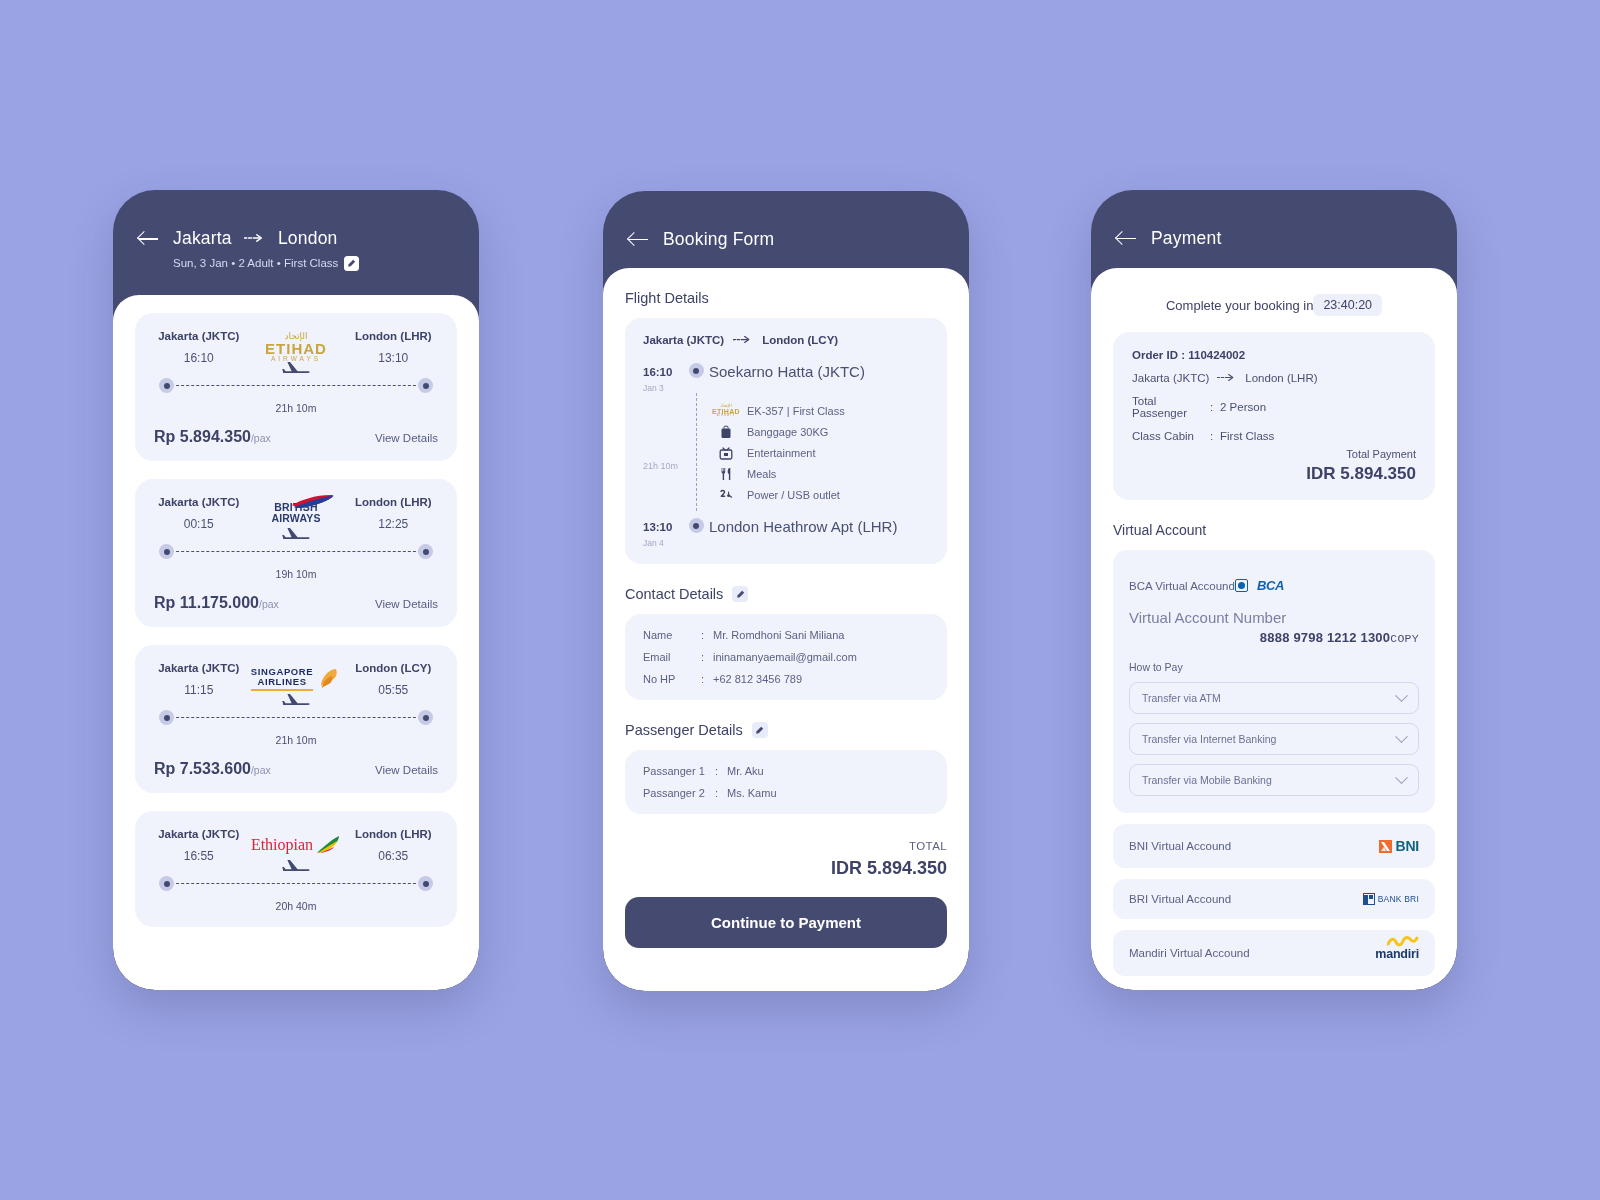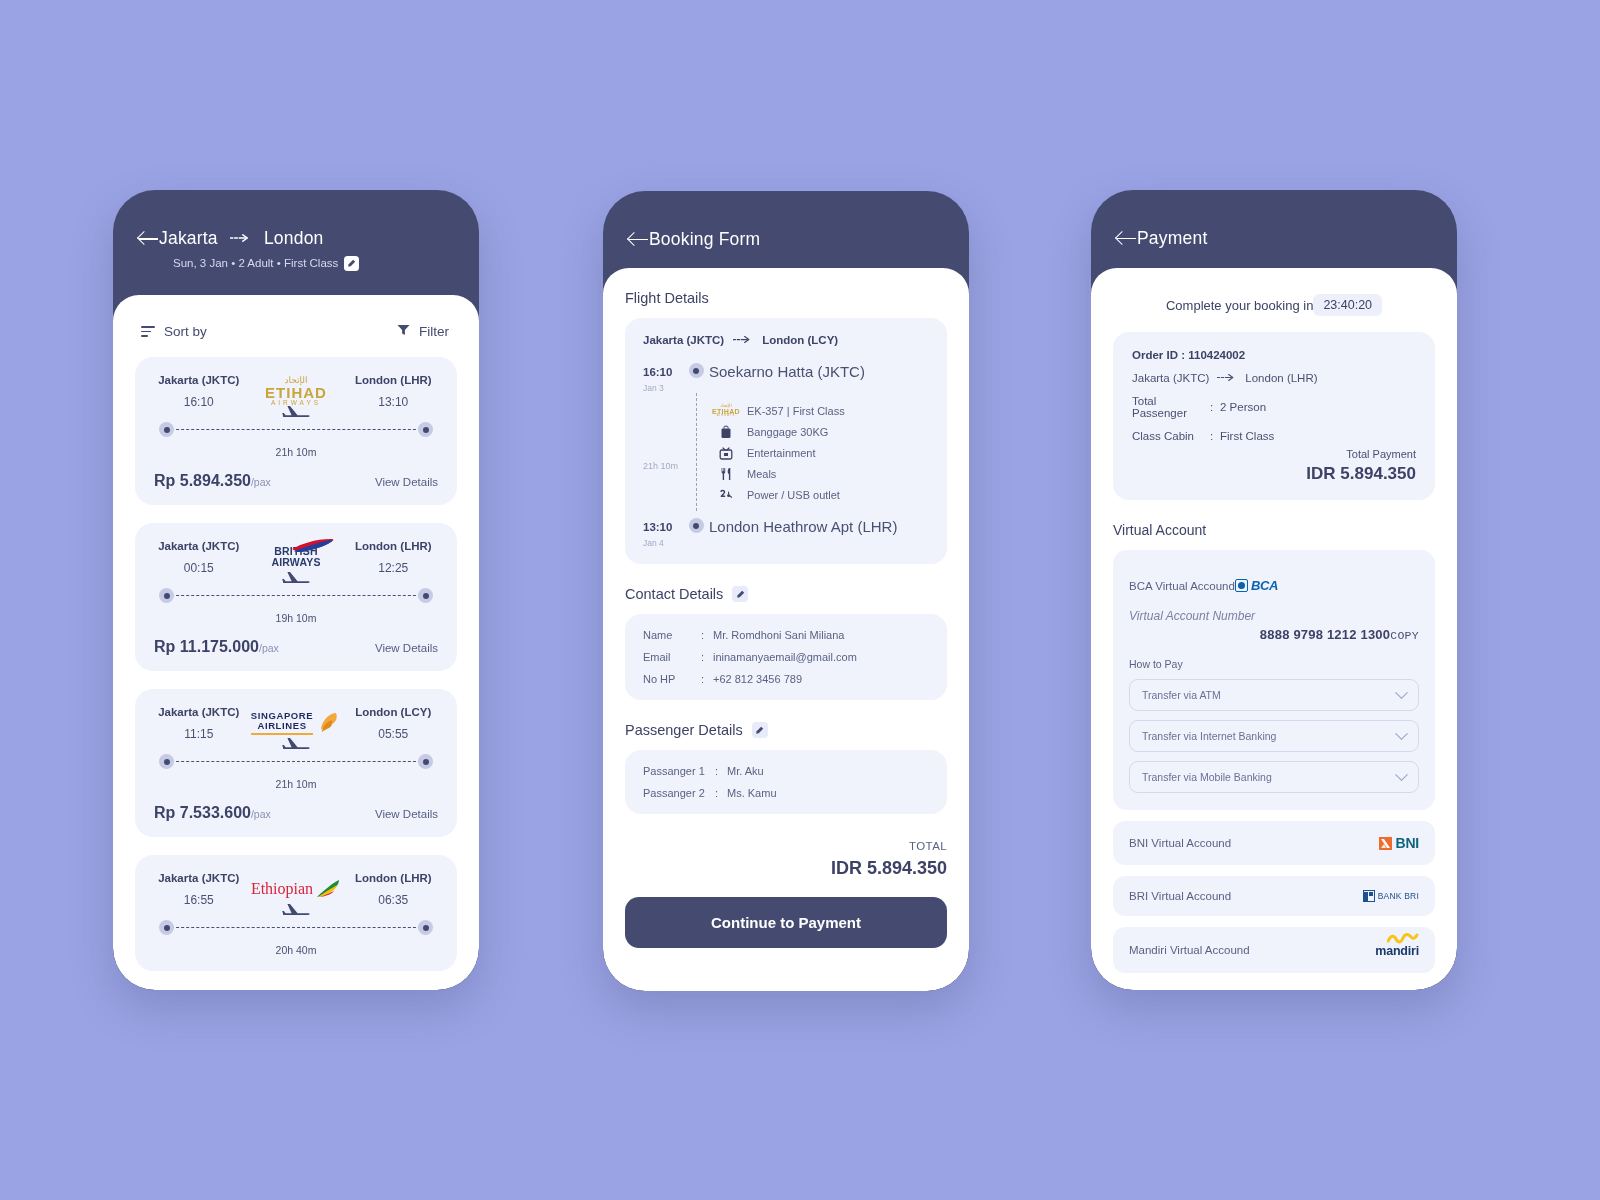--- a/index.html
+++ b/index.html
@@ -18,21 +18,21 @@
     border-radius: 42px;
     background: #444a70;
     overflow: hidden;
     box-shadow: 0 18px 44px rgba(50,56,100,.22);
   }
   #phone-1 { left: 113px; top: 190px; }
   #phone-2 { left: 603px; top: 191px; }
   #phone-3 { left: 1091px; top: 190px; }
 
   .topbar { position: relative; color: #fff; padding: 38px 26px 0 26px; }
-  .topbar .row1 { display: flex; align-items: center; }
+  .topbar .row1 { display: flex; align-items: center; gap: 14px; }
   .back-arrow { width: 20px; height: 18px; position: relative; flex: 0 0 auto; cursor: pointer; }
   .back-arrow:before {
     content: ""; position: absolute; left: 0; top: 8px;
     width: 19px; height: 1.8px; background: #fff;
   }
   .back-arrow:after {
     content: ""; position: absolute; left: 0; top: 3.5px;
     width: 9px; height: 9px; border-left: 1.8px solid #fff; border-bottom: 1.8px solid #fff;
     transform: rotate(45deg);
   }
@@ -170,41 +170,41 @@
   .order-line { font-size: 11.5px; color: #4a5072; margin-top: 11px; display: flex; align-items: center; }
   .order-line .k { width: 78px; flex: 0 0 78px; }
   .order-line .c { width: 10px; flex: 0 0 10px; }
   .tp-wrap { text-align: right; margin-top: 6px; }
   .tp-lbl { font-size: 11px; color: #4a5072; }
   .tp-val { font-size: 17px; font-weight: 700; color: #3d4267; margin-top: 4px; }
   .va-title { font-size: 14px; color: #3d4267; margin-top: 22px; }
   .va-card { background: #f1f3fc; border-radius: 14px; margin-top: 12px; padding: 15px 16px 17px 16px; }
   .va-head { display: flex; justify-content: flex-start; align-items: center; margin-top: 13px; }
   .va-name { font-size: 11.5px; color: #5b6183; }
-  .va-sub { font-size: 12px; color: #7a80a2; margin-top: 16px; font-style: italic; }
+  .va-sub { font-size: 15px; color: #7a80a2; margin-top: 16px; }
   .va-numrow { display: flex; justify-content: flex-end; align-items: baseline; margin-top: 4px; }
   .va-num { font-size: 13px; font-weight: 700; color: #3d4267; letter-spacing: .2px; }
   .va-copy { font-size: 11.5px; color: #4a5072; cursor: pointer; letter-spacing: .3px; font-family: Liberation Mono, monospace; }
   .va-how { font-size: 10.5px; color: #5b6183; margin-top: 16px; }
   .va-select {
     display: flex; justify-content: space-between; align-items: center;
     border: 1px solid #d3d8ee; border-radius: 9px; background: transparent;
     padding: 9px 12px; margin-top: 9px; cursor: pointer;
   }
   .va-select span { font-size: 10.5px; color: #6a7architecture; }
   .va-select .lbl { font-size: 10.5px; color: #6a7095; }
   .chev { width: 9px; height: 9px; border-right: 1.5px solid #9aa0bf; border-bottom: 1.5px solid #9aa0bf; transform: rotate(45deg) translate(-2px,-2px); }
   .bank-row {
     display: flex; justify-content: space-between; align-items: center;
     background: #f1f3fc; border-radius: 12px; padding: 14px 16px; margin-top: 11px; cursor: pointer;
   }
   .bank-row .nm { font-size: 11.5px; color: #5b6183; }
 
   
-  .lg-bca { display:flex; align-items:center; gap:3px; }
+  .lg-bca { display:flex; align-items:center; gap:9px; }
   .lg-bca .mark { width:13px; height:13px; border:1.4px solid #0b63b0; border-radius:2px; display:flex; align-items:center; justify-content:center; }
   .lg-bca .mark i { width:7px; height:7px; background:#0b63b0; border-radius:50% 50% 45% 45%; display:block; }
   .lg-bca .tx { font-size: 13px; font-weight: 700; font-style: italic; color: #0b63b0; letter-spacing:-.3px; }
   .lg-bni { display:flex; align-items:center; gap:3px; }
   .lg-bni .mark { width:13px; height:13px; background:#ef6c2e; display:flex; align-items:center; justify-content:center; }
   .lg-bni .mark svg { width: 11px; height: 11px; }
   .lg-bni .tx { font-size: 14px; font-weight: 700; color: #10637c; letter-spacing:-.2px; }
   .lg-bri { display:flex; align-items:center; gap:3px; }
   .lg-bri .mark { width:12px; height:12px; border:1.2px solid #1d4f91; display:flex; align-items:center; justify-content:center; }
   .lg-bri .mark svg { width:9px; height:9px; }
@@ -238,38 +238,20 @@
         <span class="pencil-chip">
           <svg viewBox="0 0 12 12">
               <path d="M8.2 1.1l2.7 2.7-6 6-3.3.6.6-3.3z" fill="#444a70"></path>
             </svg>
         </span>
       </div>
     </div>
 
     <div class="sheet">
       <div class="sheet-inner">
-        <div class="sortbar">
-          <div>
-            <span class="ico-sort">
-                <i></i>
-                <i></i>
-                <i></i>
-              </span>
-            <span>Sort by</span>
-          </div>
-          <div>
-            <span>
-              <svg width="13" height="12" viewBox="0 0 13 12">
-                  <path d="M0.5 1h12l-4.6 5.1V11l-2.8-1.6V6.1z" fill="#444a70"></path>
-                </svg>
-            </span>
-            <span>Filter</span>
-          </div>
-        </div>
 
         <div class="flight-card">
           <div class="fc-top">
             <div class="fc-col">
               <div class="fc-city">Jakarta (JKTC)</div>
               <div class="fc-time">16:10</div>
             </div>
             <div class="fc-logo">
               <div class="lg-etihad">
                 <div class="ar">الإتحاد</div>

